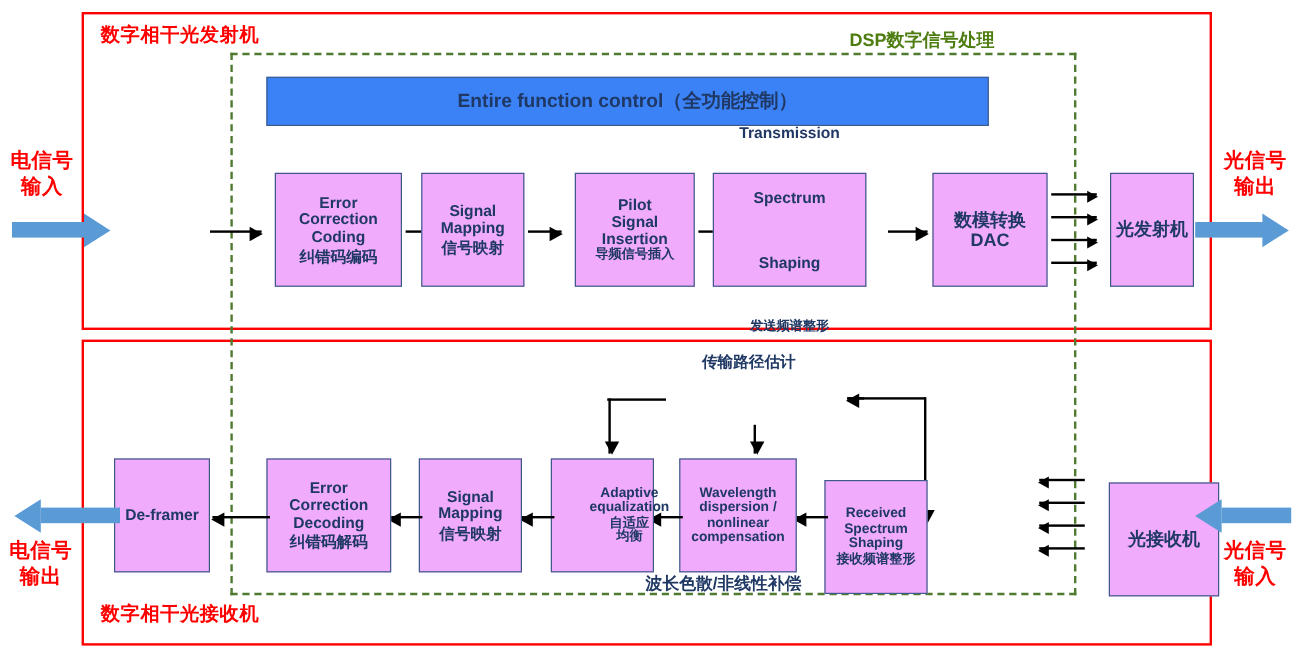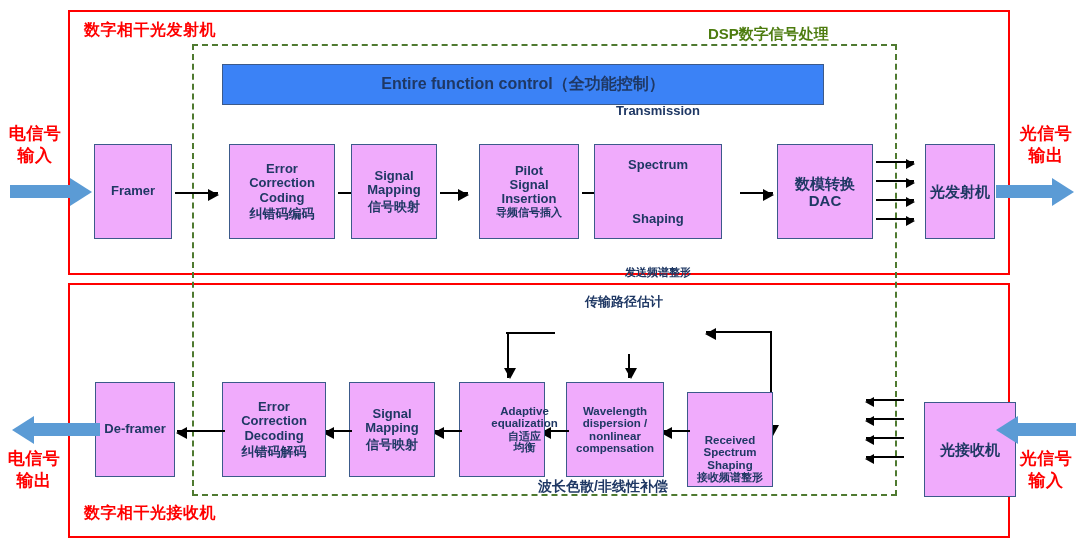--- a/index.html
+++ b/index.html
@@ -162,23 +162,20 @@
 
   <div class="abs" style="left:4px;top:125px;width:62px;text-align:center;">
     <div class="red-title" style="font-size:17px;">电信号</div>
     <div class="red-title" style="font-size:17px;margin-top:5px;">输入</div>
   </div>
   <div class="blue-arrow" style="left:10px;top:178px;width:84px;height:28px;">
     <div class="blue-bar" style="left:0;top:7px;width:62px;"></div>
     <div class="blue-head-r" style="left:60px;top:0;"></div>
   </div>
 
-  <div class="abs pbox" style="left:94px;top:144px;width:78px;height:95px;">
-    <span class="en">Framer</span>
-  </div>
   <div class="abs h-arrow" style="left:175px;top:192px;width:43px;"></div>
 
   <div class="abs pbox" style="left:229px;top:144px;width:106px;height:95px;">
     <span class="en">Error</span>
     <span class="en">Correction</span>
     <span class="en">Coding</span>
     <span class="cn">纠错码编码</span>
   </div>
   <div class="abs h-arrow" style="left:338px;top:192px;width:28px;"></div>
 
@@ -253,21 +250,21 @@
     <div class="red-title" style="font-size:17px;">光信号</div>
     <div class="red-title" style="font-size:17px;margin-top:5px;">输入</div>
   </div>
 
   <div class="abs lane-l" style="left:866px;top:399px;width:38px;"></div>
   <div class="abs lane-l" style="left:866px;top:418px;width:38px;"></div>
   <div class="abs lane-l" style="left:866px;top:437px;width:38px;"></div>
   <div class="abs lane-l" style="left:866px;top:456px;width:38px;"></div>
 
 
-  <div class="abs pbox" style="left:687px;top:392px;width:86px;height:95px;justify-content:flex-end;">
+  <div class="abs pbox" style="left:687px;top:400px;width:86px;height:95px;">
     <span class="en sm">Received</span>
     <span class="en sm">Spectrum</span>
     <span class="en sm">Shaping</span>
     <span class="cn sm">接收频谱整形</span>
   </div>
   <div class="abs h-arrow-l" style="left:662px;top:430px;width:28px;"></div>
 
   <div class="abs pbox" style="left:566px;top:382px;width:98px;height:95px;">
     <span class="en sm">Wavelength</span>
     <span class="en sm">dispersion /</span>

